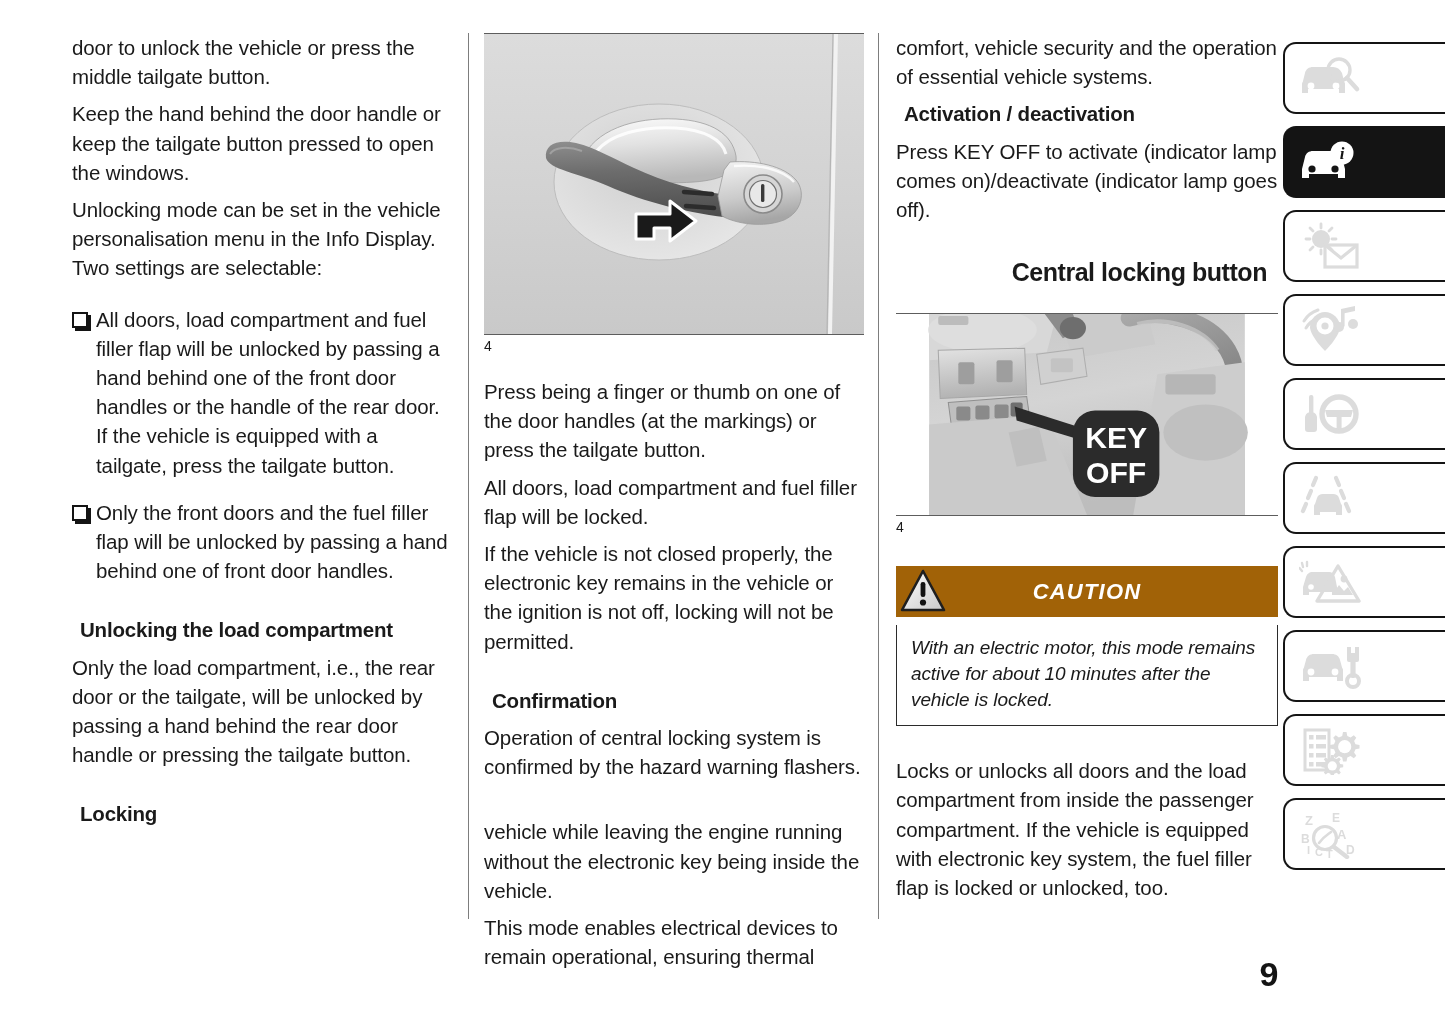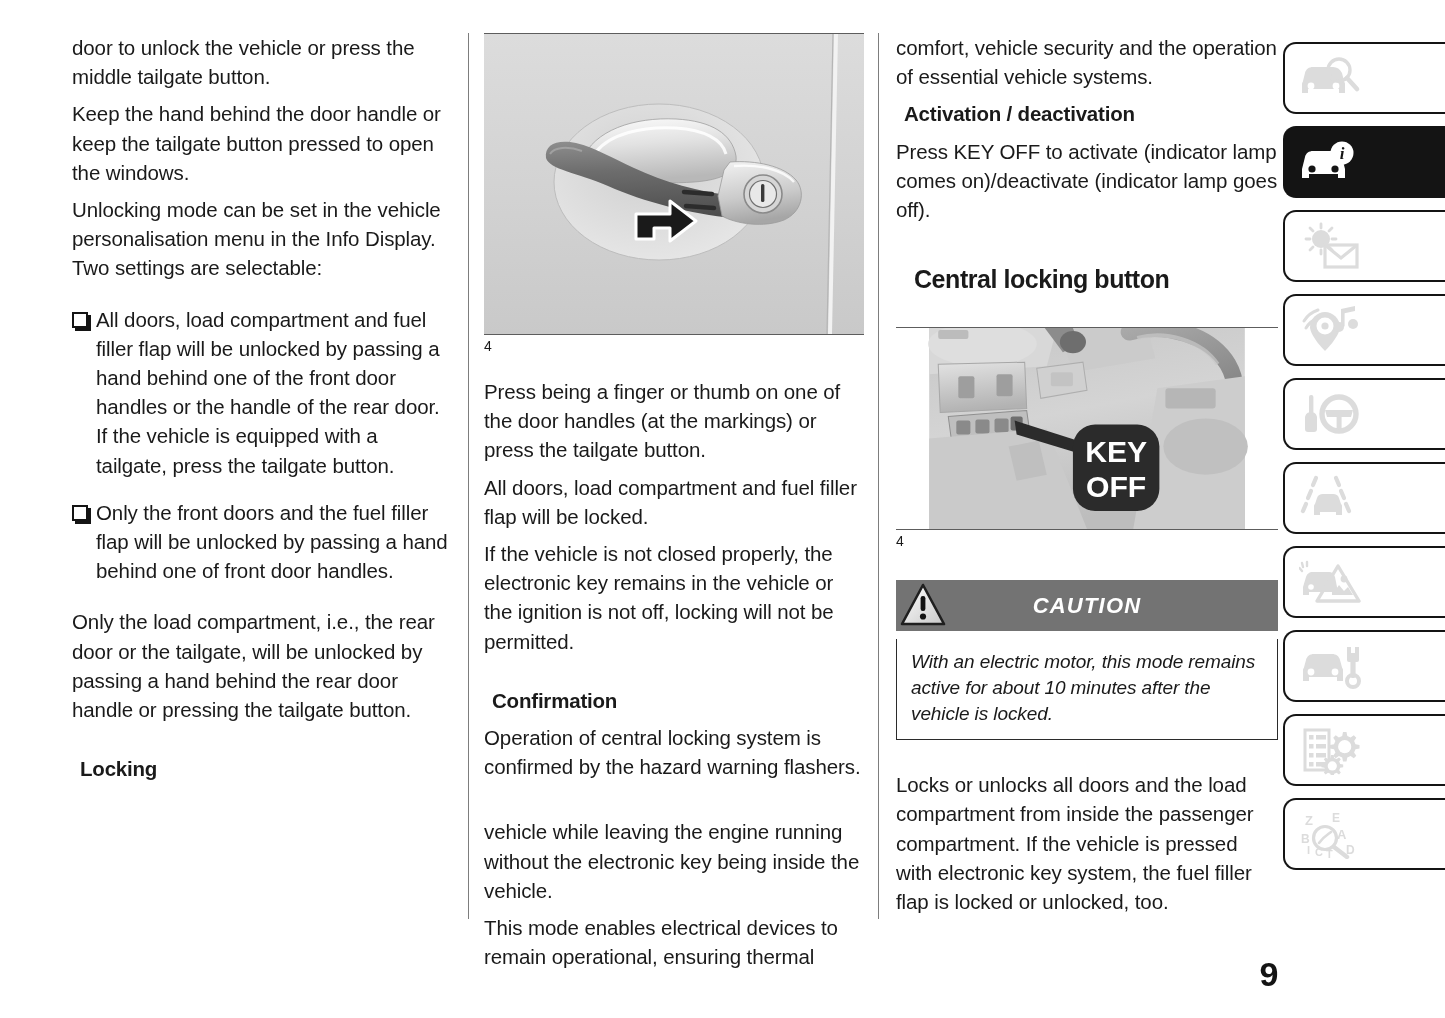--- a/index.html
+++ b/index.html
@@ -54,25 +54,26 @@
 
   h3.sub {
     margin: 8px;
     font-size: 20.5px;
     line-height: 29.2px;
     font-weight: bold;
     letter-spacing: -0.2px;
   }
 
   h2.section {
-    margin: 18px;
+    margin: 11px;
     font-size: 25px;
     line-height: 31px;
     font-weight: bold;
     letter-spacing: -0.45px;
+    text-align: right;
   }
 
   .gap-sm { height: 14px; }
   .gap-md { height: 22px; }
   .gap-lg { height: 30px; }
 
   
   ul.bullets {
     margin: 0;
     padding: 0;
@@ -118,21 +119,21 @@
   }
   .fig-img {
     display: block;
     width: 100%;
   }
 
   
   .caution-wrap { position: relative; }
   .caution-bar {
     height: 51px;
-    background: #737373;
+    background: #a16207;
     display: flex;
     align-items: center;
     justify-content: center;
   }
   .caution-title {
     color: #ffffff;
     font-size: 22px;
     font-weight: bold;
     font-style: italic;
     letter-spacing: 1.2px;
@@ -222,20 +223,21 @@
         <span>All doors, load compartment and fuel filler flap will be unlocked by passing a hand behind one of the front door handles or the handle of the rear door. If the vehicle is equipped with a tailgate, press the tailgate button.</span>
       </li>
       <li>
         <span class="bullet-sq"></span>
         <span>Only the front doors and the fuel filler flap will be unlocked by passing a hand behind one of front door handles.</span>
       </li>
     </ul>
 
     <div class="gap-md"></div>
 
+    <h3 class="sub">Unlocking the load compartment</h3>
     <p class="body">Only the load compartment, i.e., the rear door or the tailgate, will be unlocked by passing a hand behind the rear door handle or pressing the tailgate button.</p>
 
     <div class="gap-md"></div>
 
     <h3 class="sub">Locking</h3>
   </div>
 
   <div class="col col2">
 
     <div class="fig">
@@ -414,21 +416,21 @@
         <rect x="20.6" y="14" width="4.8" height="15" rx="2.2" fill="#121212"></rect>
         <circle cx="23" cy="34.5" r="3.1" fill="#121212"></circle>
       </svg>
       <div class="caution-body">
         <p>With an electric motor, this mode remains active for about 10 minutes after the vehicle is locked.</p>
       </div>
     </div>
 
     <div class="gap-lg"></div>
 
-    <p class="body">Locks or unlocks all doors and the load compartment from inside the passenger compartment. If the vehicle is pressed with electronic key system, the fuel filler flap is locked or unlocked, too.</p>
+    <p class="body">Locks or unlocks all doors and the load compartment from inside the passenger compartment. If the vehicle is equipped with electronic key system, the fuel filler flap is locked or unlocked, too.</p>
   </div>
 
   <div class="tabs">
 
     <div class="tab">
       <svg class="ticon" viewBox="0 0 62 50">
         <g fill="#dcdcdc">
           <path d="M3 32 L6 20 C7 16 10 14 14 14 L34 14 C38 14 41 16 43 20 L46 32 L46 40 L40 40 L40 36 L9 36 L9 40 L3 40 Z"></path>
           <rect x="3" y="29" width="43" height="6" rx="2"></rect>
           <circle cx="12" cy="33" r="3.4" fill="#ffffff"></circle>

